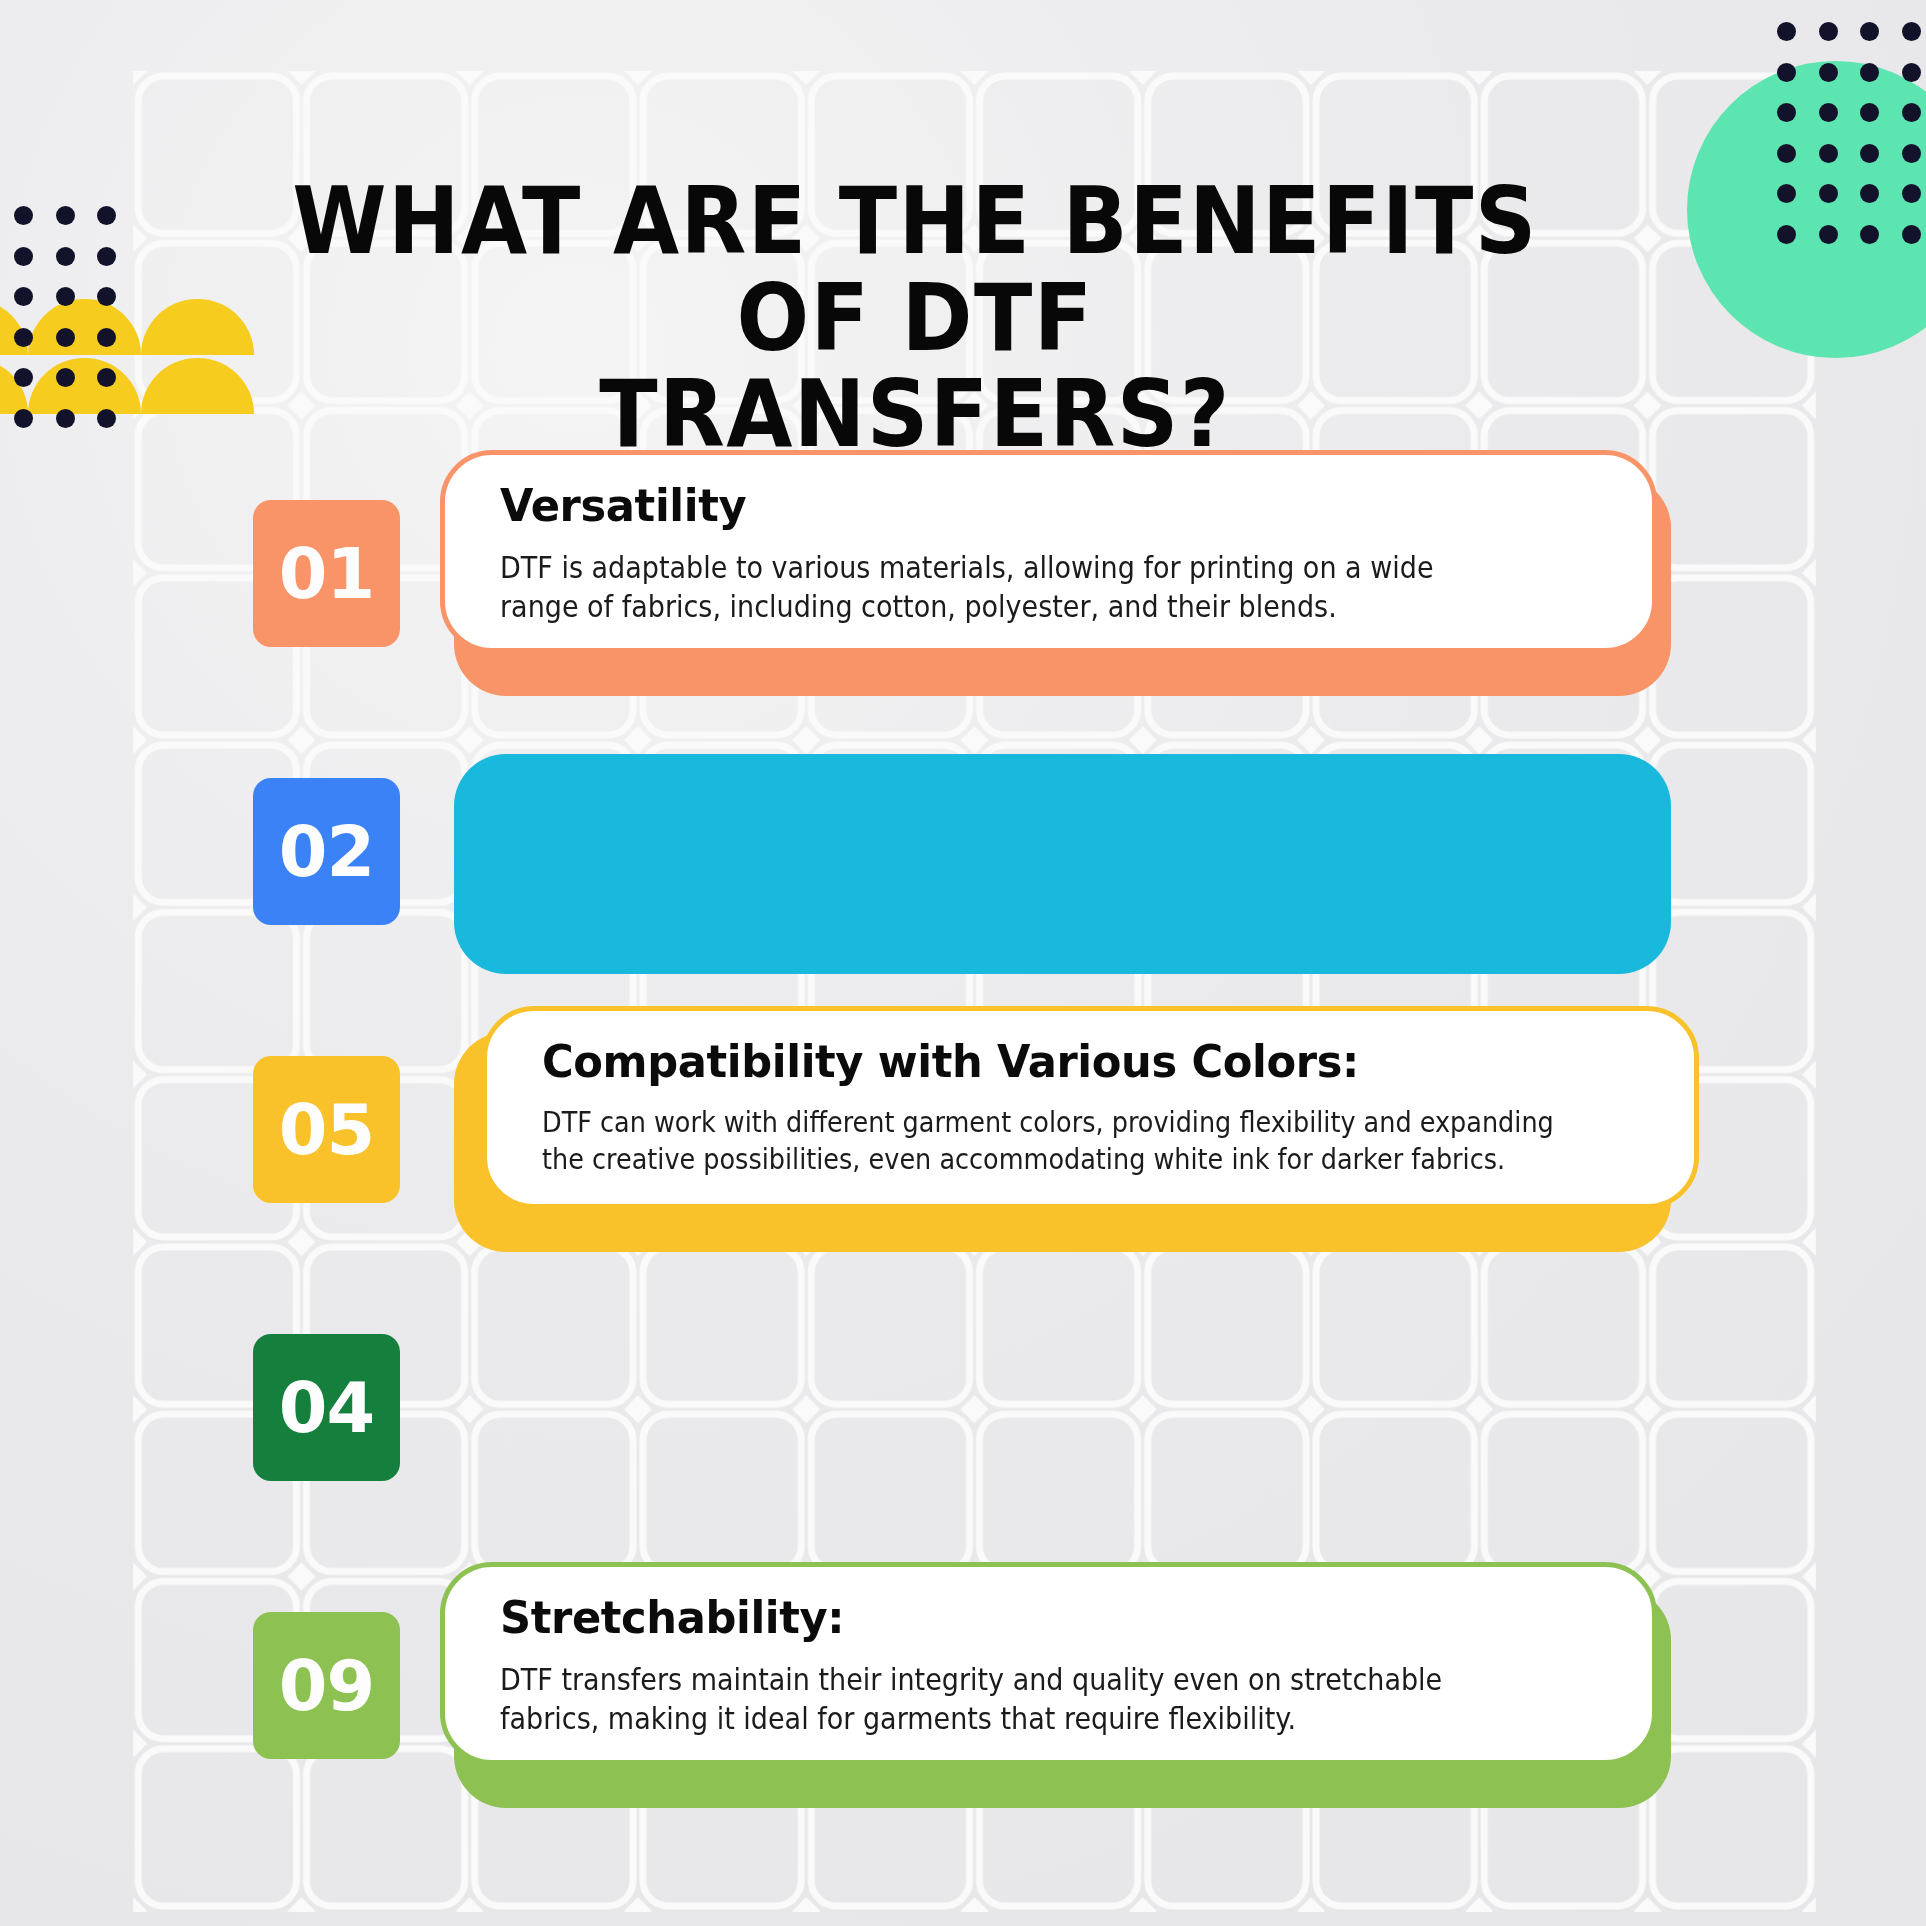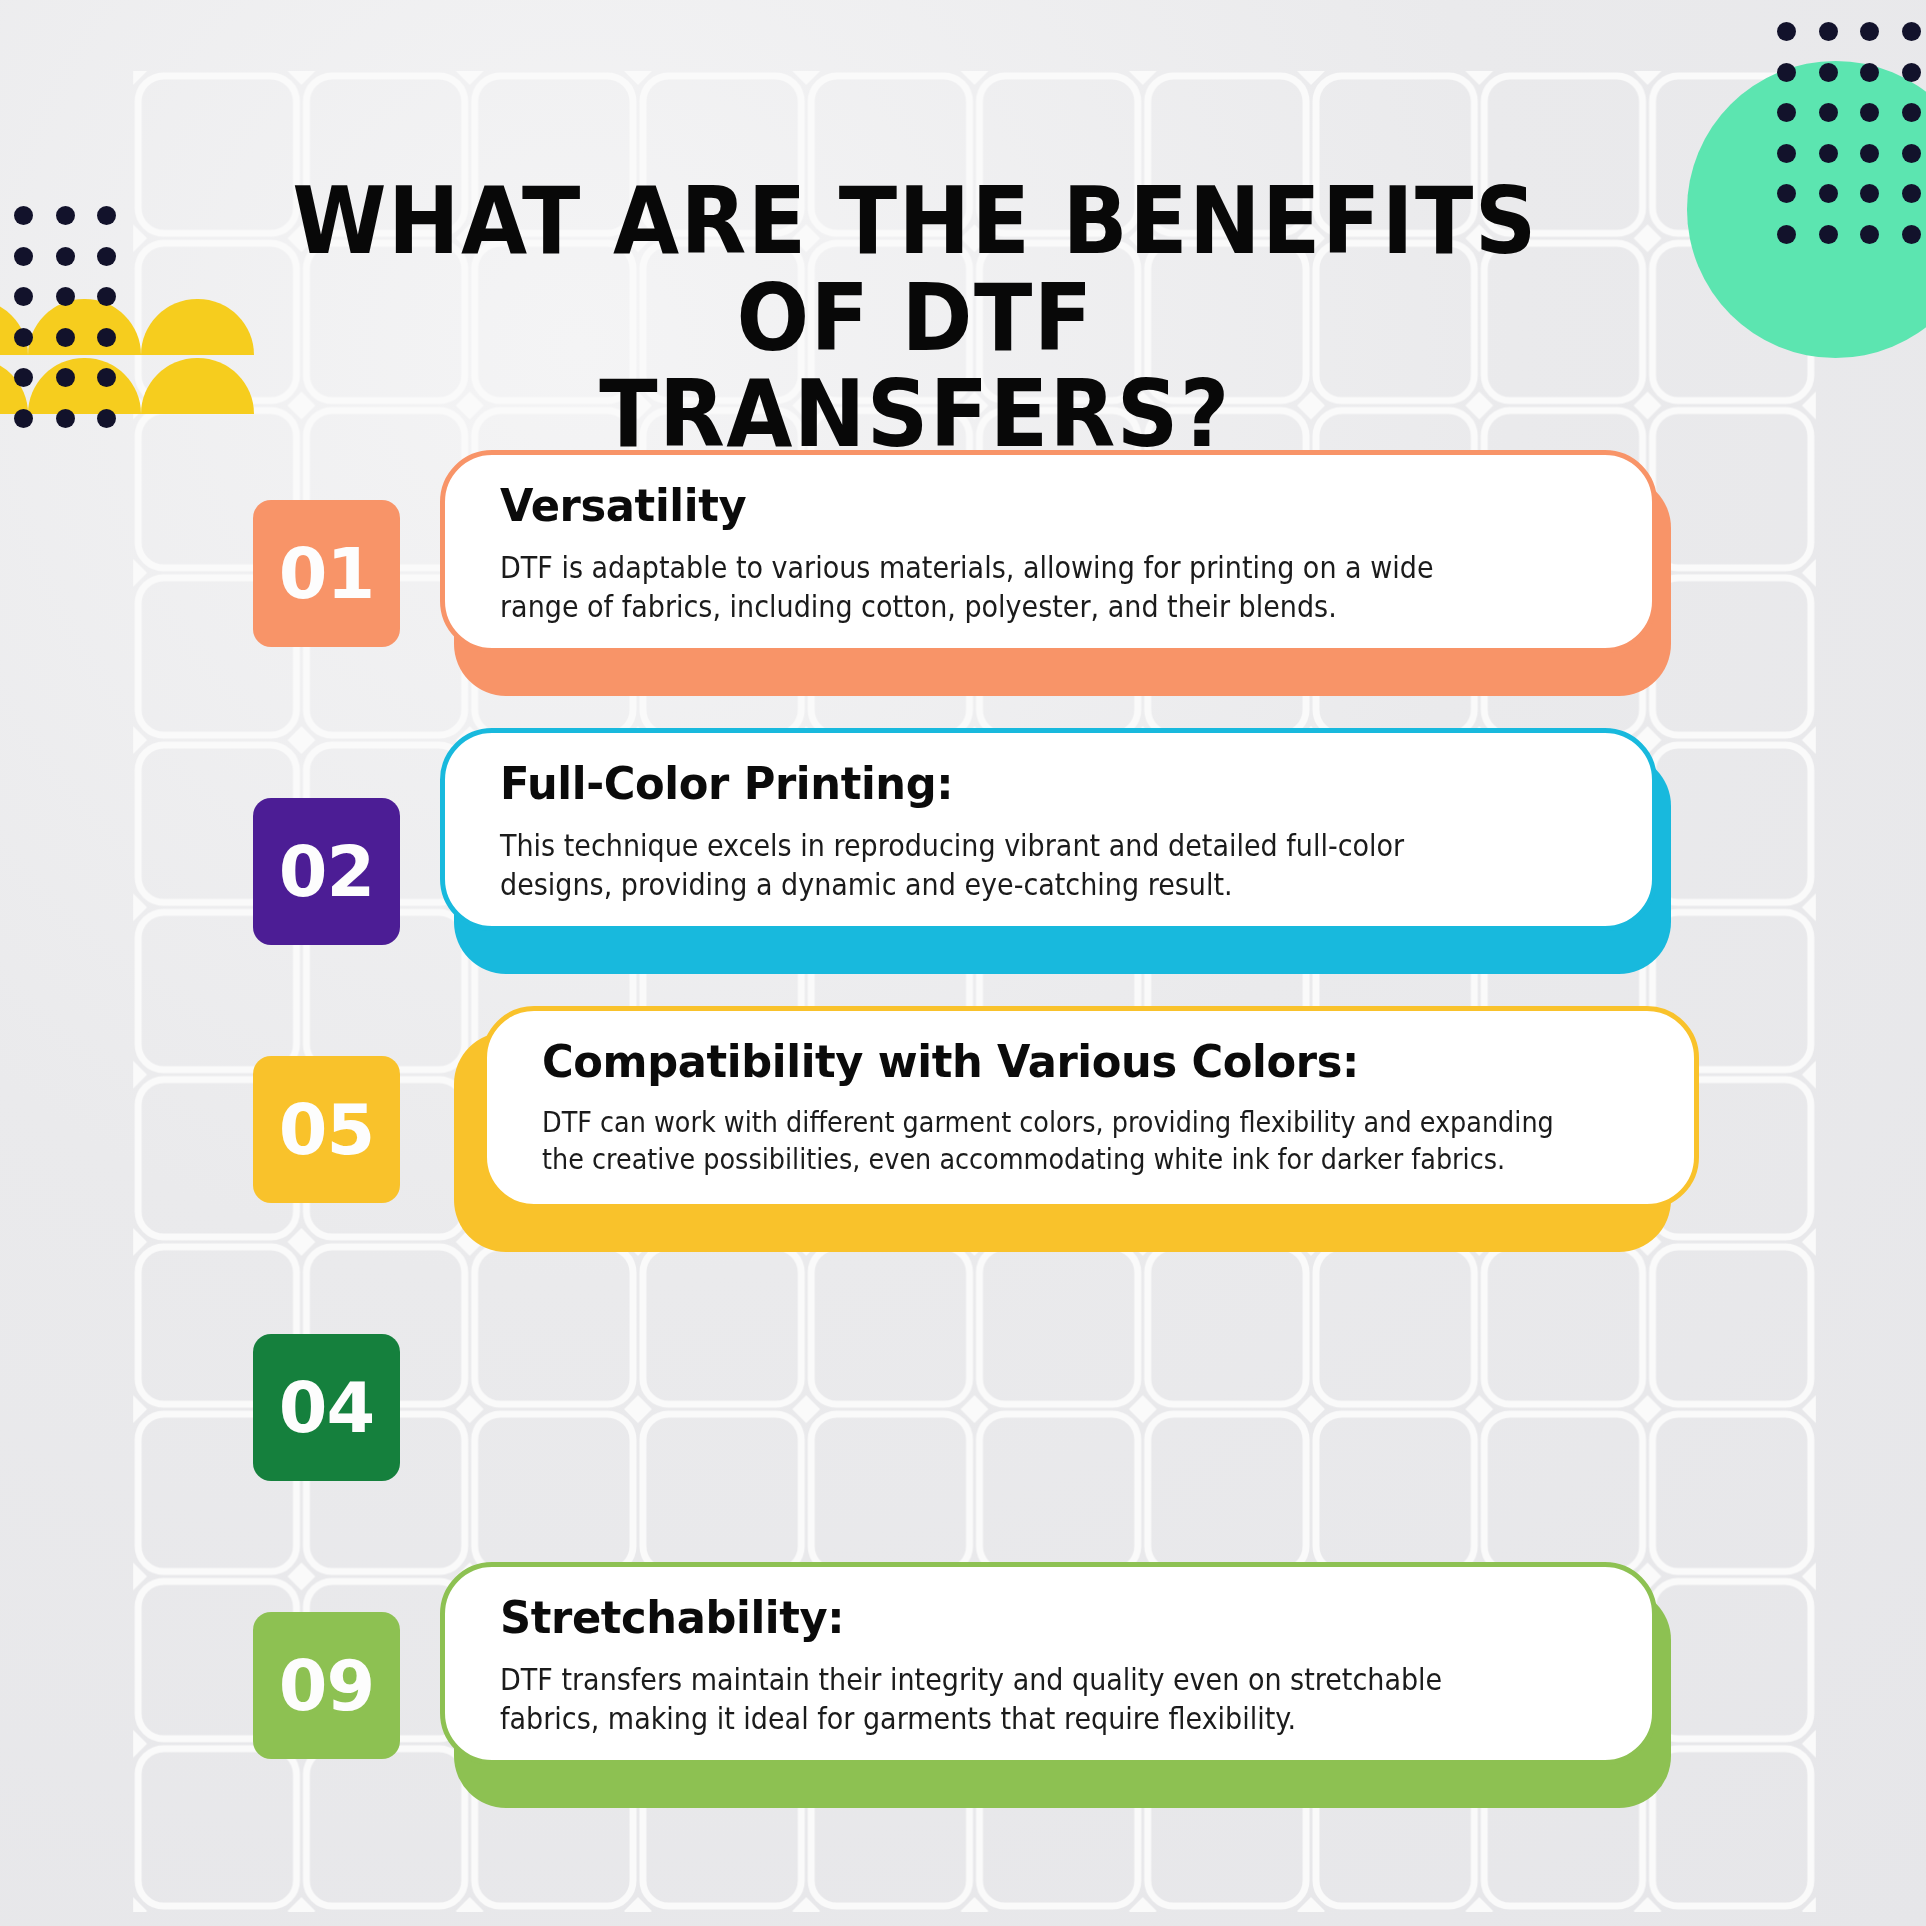--- a/index.html
+++ b/index.html
@@ -230,32 +230,25 @@
         <div class="card-title">Versatility</div>
         <div class="card-body">
           <span>DTF is adaptable to various materials, allowing for printing on a wide</span>
           <span>range of fabrics, including cotton, polyester, and their blends.</span>
         </div>
       </div>
     </div>
   </div>
 
   <div class="benefit-row">
-    <div class="badge" style="background:#4c1d95;margin-top:20px;">
+    <div class="badge" style="background:#3b82f6;">
       <span>02</span>
     </div>
     <div class="card-wrap">
       <div class="card-shadow" style="background:#18b9dd;"></div>
-      <div class="card" style="border-color:#18b9dd;">
-        <div class="card-title">Full-Color Printing:</div>
-        <div class="card-body">
-          <span>This technique excels in reproducing vibrant and detailed full-color</span>
-          <span>designs, providing a dynamic and eye-catching result.</span>
-        </div>
-      </div>
     </div>
   </div>
 
   <div class="benefit-row">
     <div class="badge" style="background:#f9c22b;">
       <span>05</span>
     </div>
     <div class="card-wrap">
       <div class="card-shadow" style="background:#f9c22b;"></div>
       <div class="card" style="border-color:#f9c22b;margin-left:42px;">

